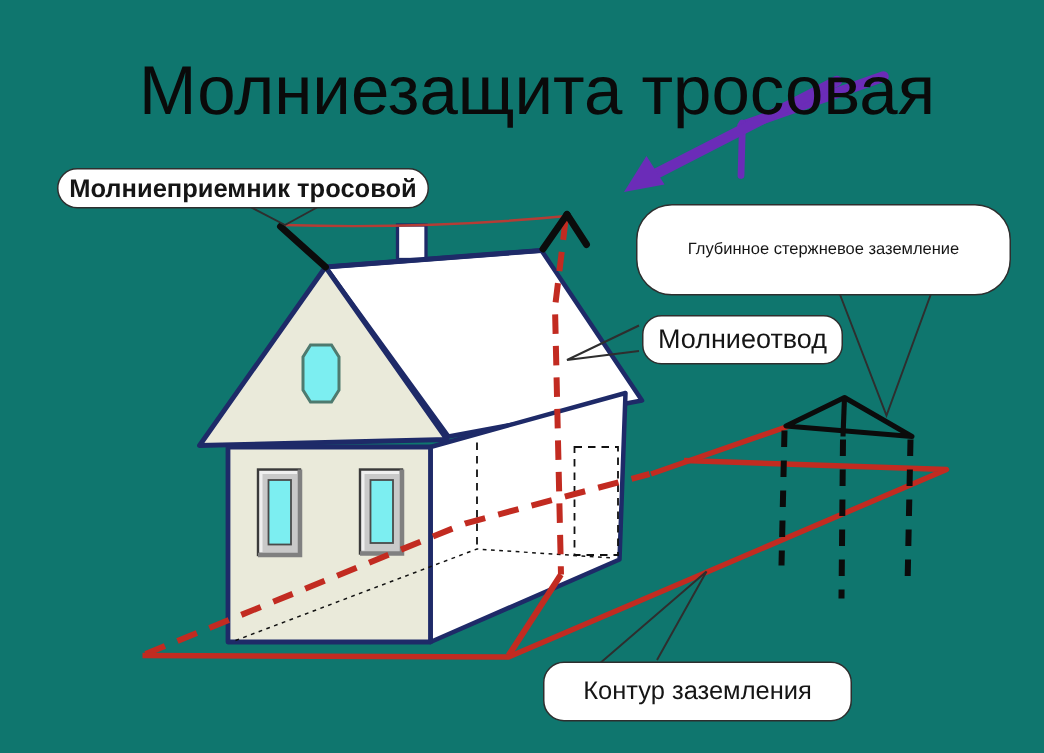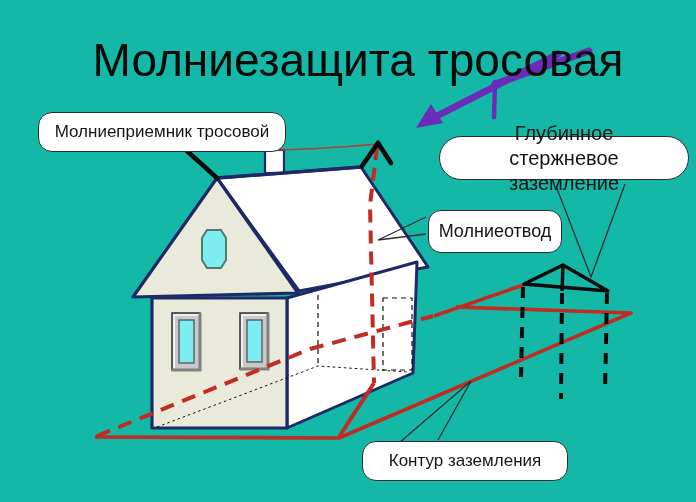--- a/index.html
+++ b/index.html
@@ -1,33 +1,33 @@
 <!DOCTYPE html>
 <html><head>
 <meta charset="utf-8">
 <style>
   html,body{margin:0;padding:0;background:#ffffff;}
   #stage{
-    position:relative;width:696px;height:502px;background:#14b8a6;
+    position:relative;width:696px;height:502px;background:#0f766e;
     font-family:"Liberation Sans", sans-serif;overflow:hidden;
   }
   #title{
     position:absolute;top:33px;left:20px;right:0;
     text-align:center;font-size:46px;font-weight:400;color:#0a0a0a;
     letter-spacing:0px;white-space:nowrap;
   }
   svg{position:absolute;top:0;left:0;}
   .callout{
     position:absolute;background:#ffffff;border:1.6px solid #2e2e2e;
     display:flex;align-items:center;justify-content:center;
     text-align:center;color:#151515;box-sizing:border-box;
   }
-  #co-wire{left:38px;top:112px;width:248px;height:40px;border-radius:14px;font-size:17px;}
-  #co-deep{left:439px;top:136px;width:250px;height:44px;border-radius:24px;font-size:20px;line-height:1.25;padding:0 18px;}
-  #co-cond{left:428px;top:210px;width:134px;height:43px;border-radius:13px;font-size:18px;}
+  #co-wire{left:38px;top:112px;width:248px;height:27px;border-radius:14px;font-size:17px;font-weight:bold;}
+  #co-deep{left:424px;top:136px;width:250px;height:61px;border-radius:24px;font-size:11px;line-height:1.25;padding:0 18px;}
+  #co-cond{left:428px;top:210px;width:134px;height:33px;border-radius:13px;font-size:18px;}
   #co-loop{left:362px;top:441px;width:206px;height:40px;border-radius:14px;font-size:17px;}
 </style>
 </head>
 <body>
 
 <div id="stage">
 
   <svg width="696" height="502" viewBox="0 0 696 502">
 
     <g>

